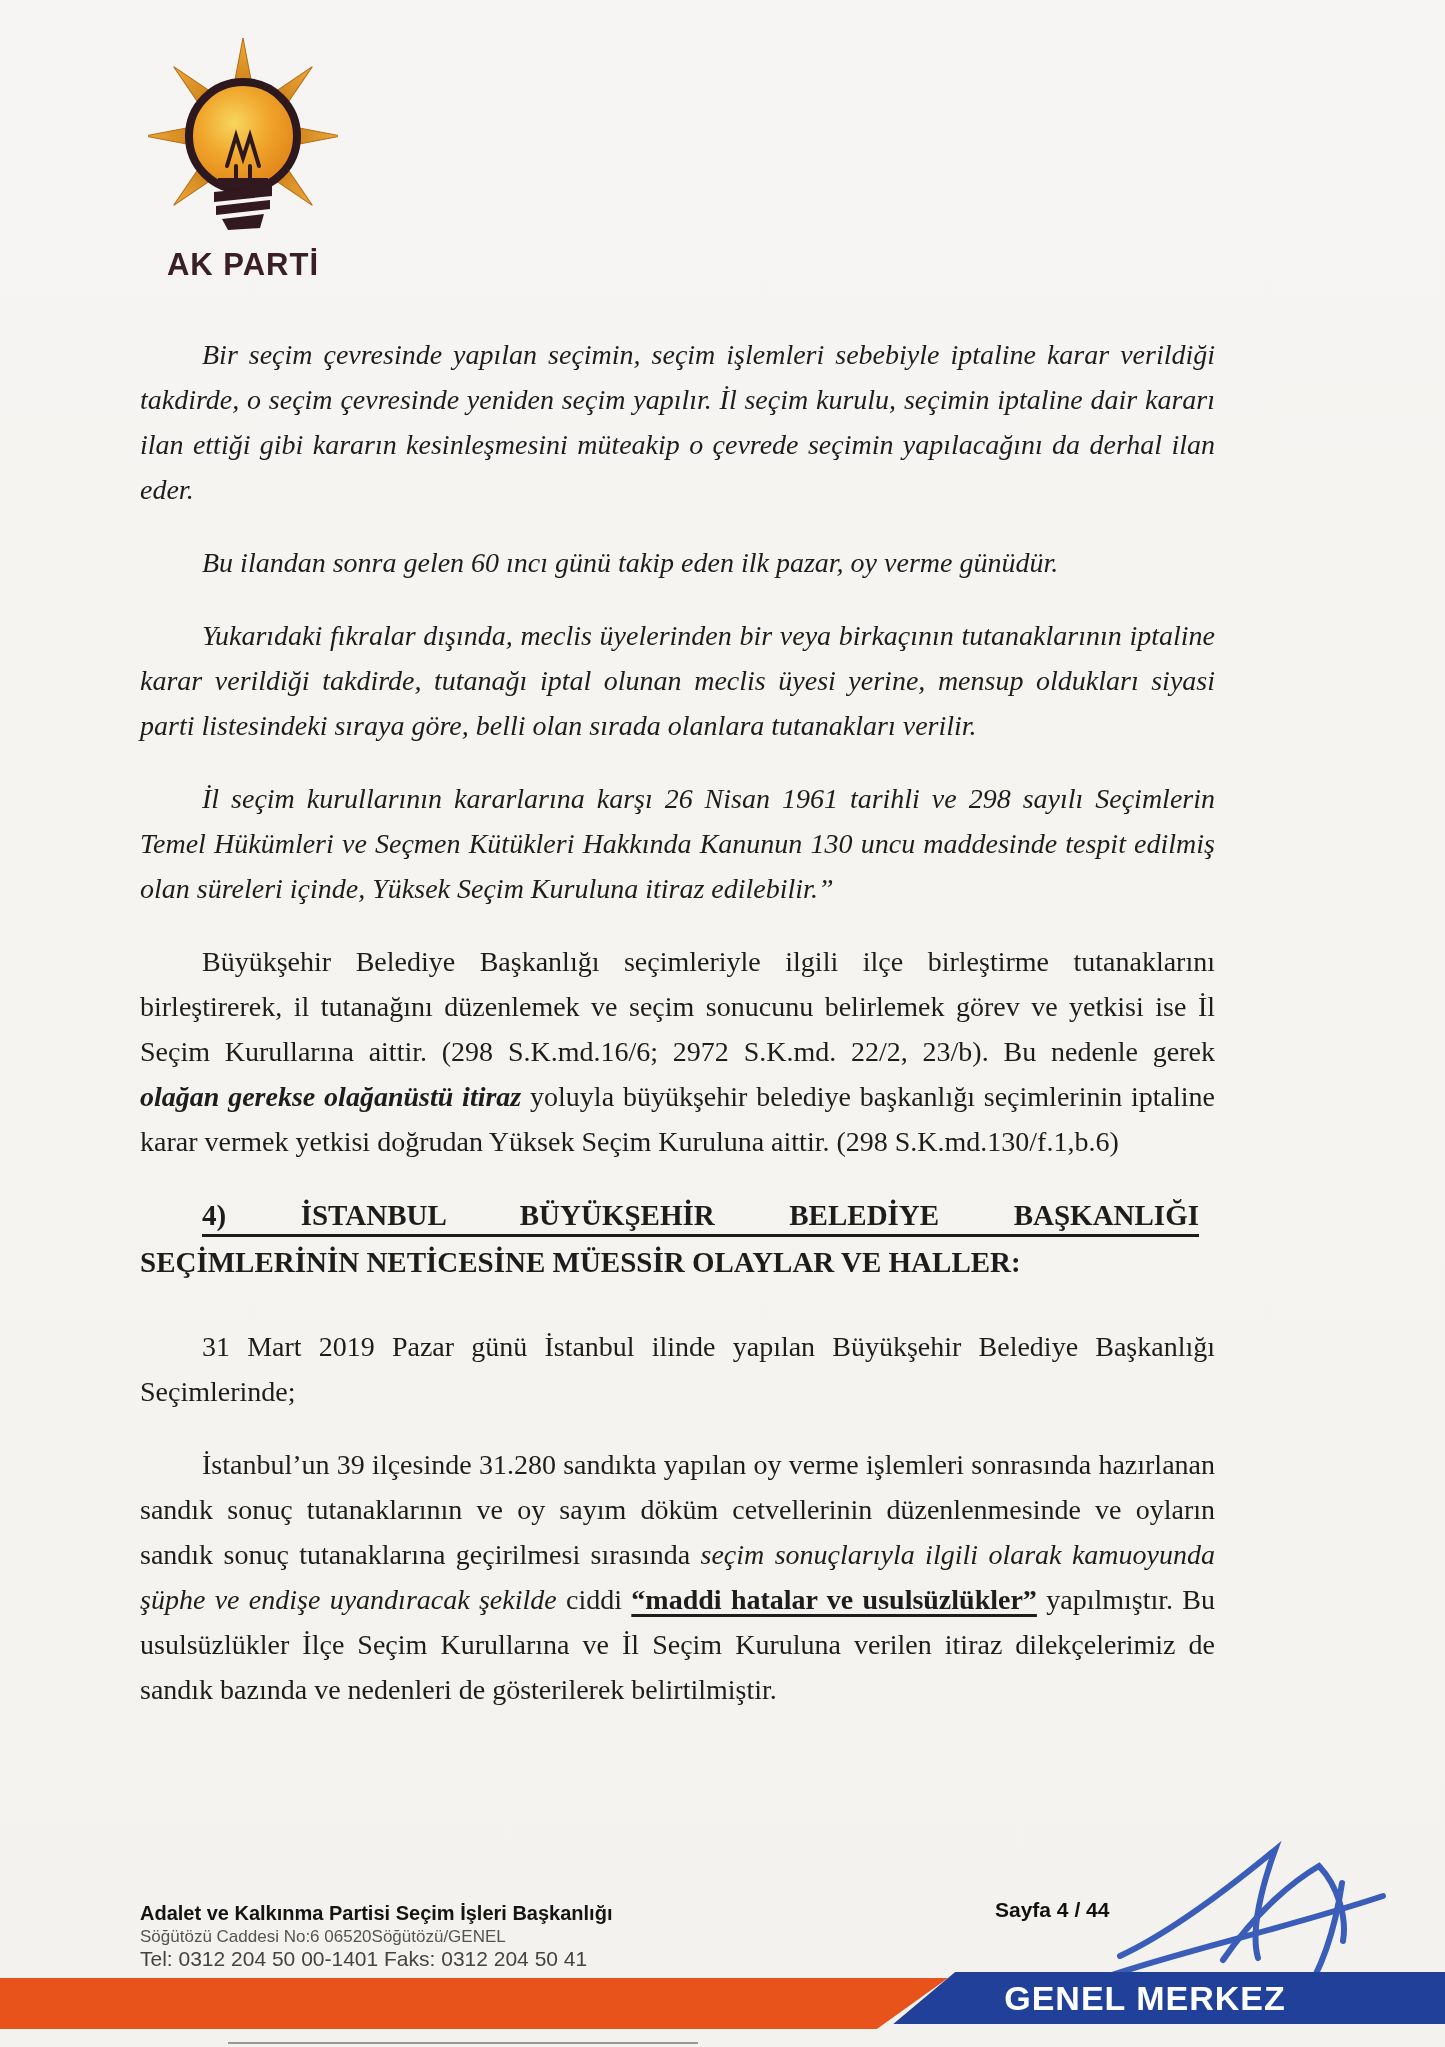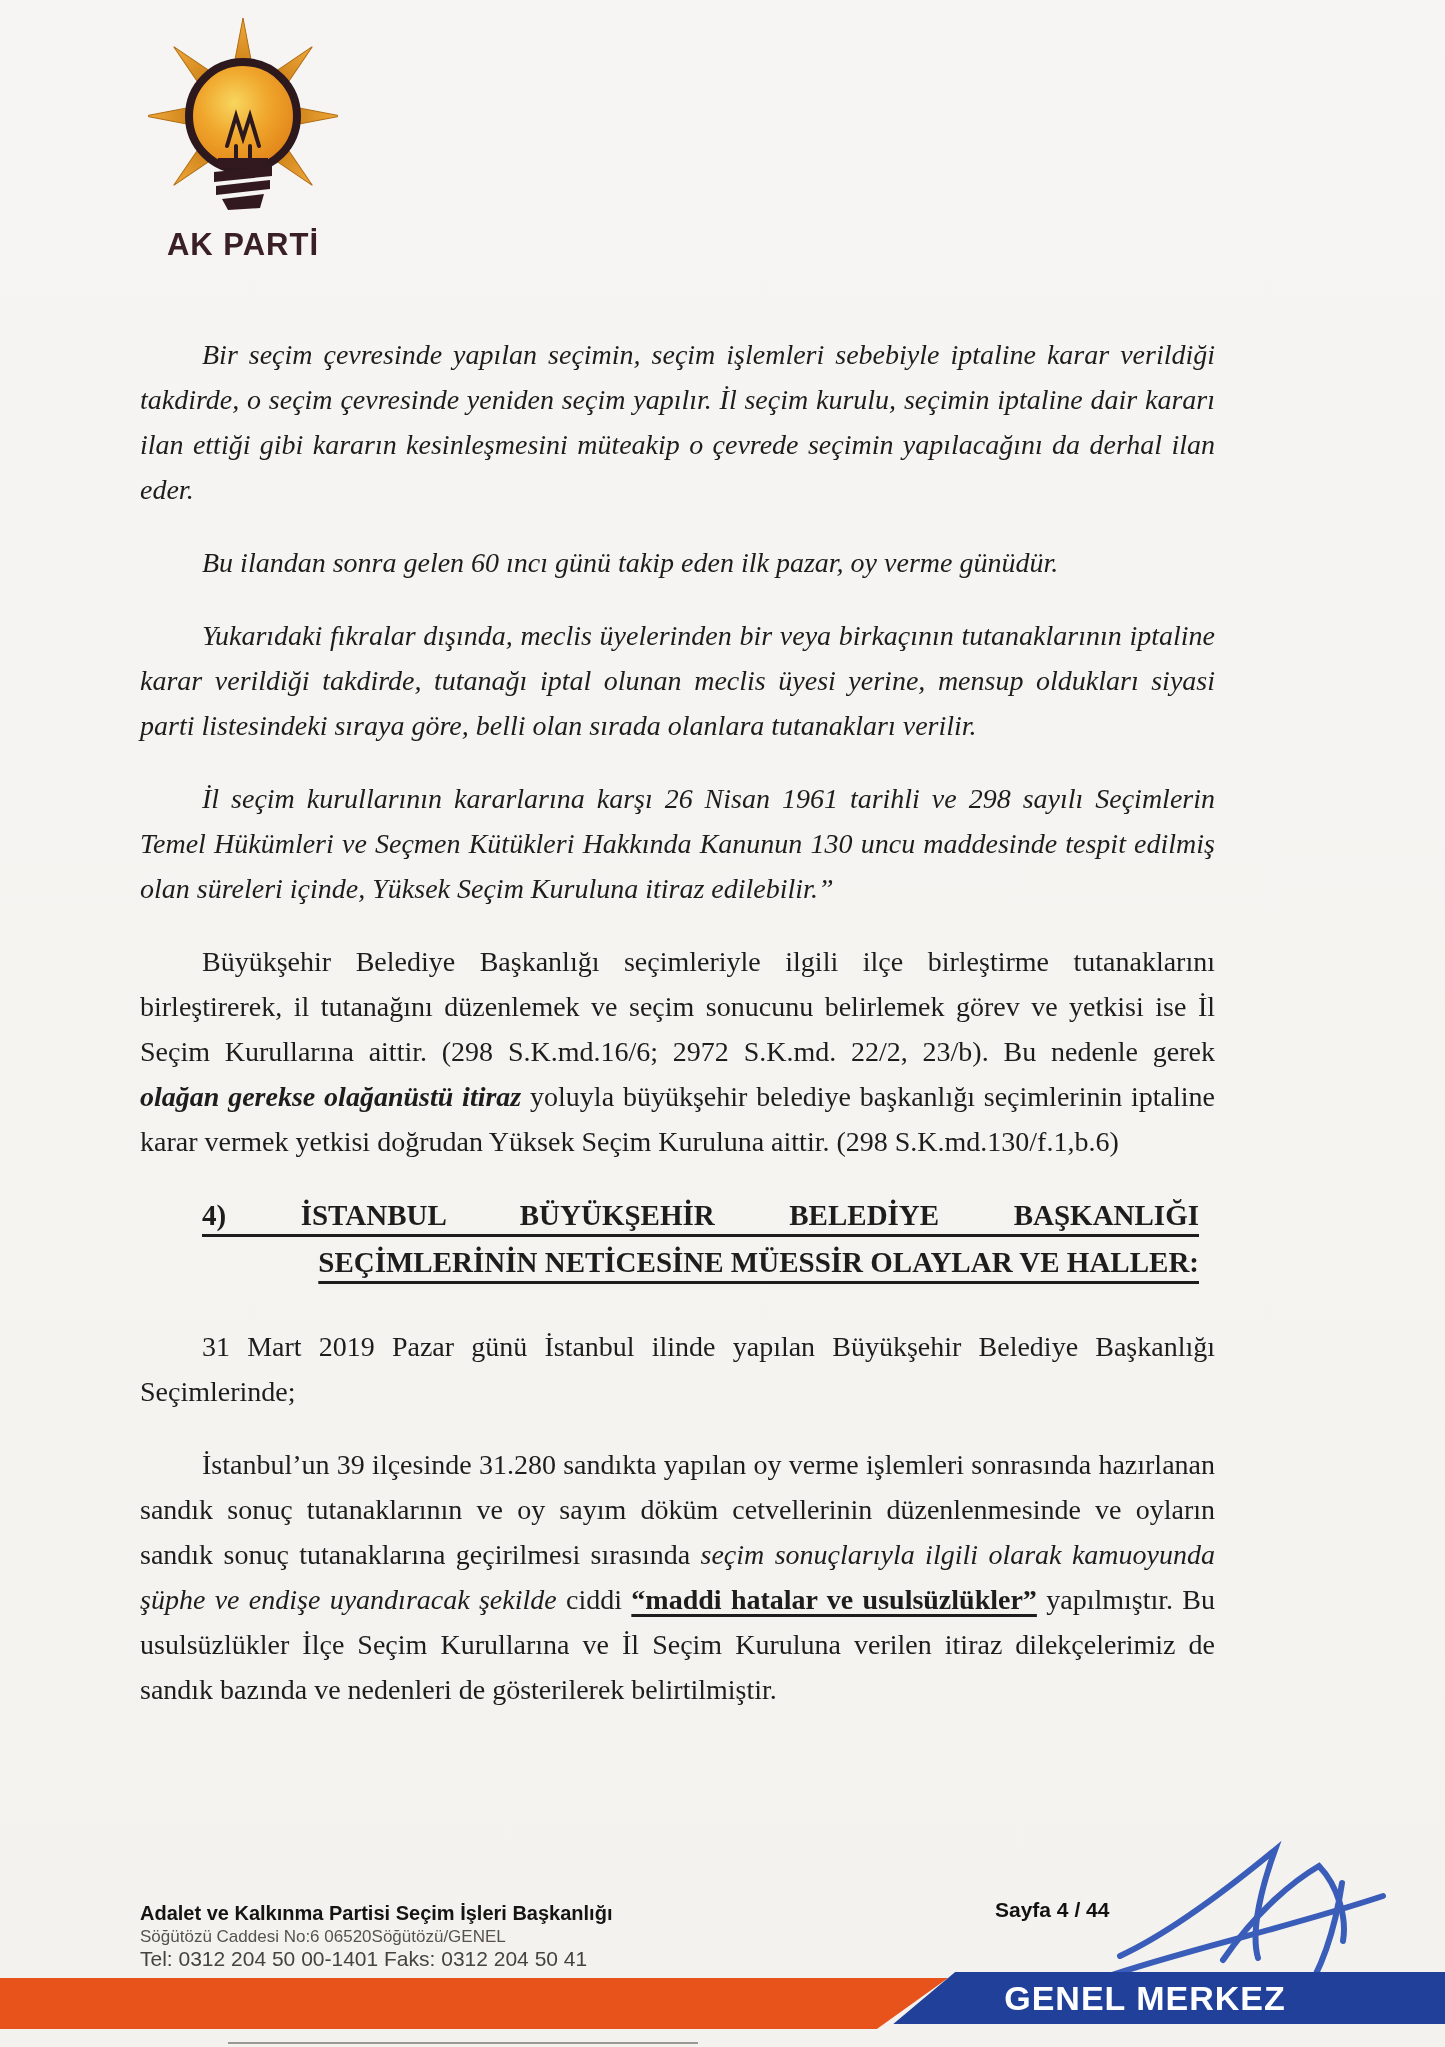--- a/index.html
+++ b/index.html
@@ -8,21 +8,21 @@
     position: relative;
     width: 1445px; height: 2047px;
     margin: 0 auto;
     background: linear-gradient(#f6f5f3, #f3f2ee);
     overflow: hidden;
     font-family: "Liberation Serif", "DejaVu Serif", serif;
     color: #1d1d1d;
   }
 
   
-  .logo { position:absolute; left:148px; top:16px; width:190px; text-align:center; }
+  .logo { position:absolute; left:148px; top:36px; width:190px; text-align:center; }
   .logo-text {
     margin-top: 2px;
     font-family: "Liberation Sans", sans-serif;
     font-weight: bold; font-size: 31px; letter-spacing: 1px;
     color: #3a2026;
   }
 
   
   .doc-body {
     position:absolute; left:140px; top:332px; width:1075px;
@@ -39,22 +39,22 @@
     text-decoration-thickness: 3px;
     text-underline-offset: 5px;
   }
   .heading { font-weight: bold; line-height: 47px; font-size: 29px; margin: 0 16px 38px 0; }
   .heading .hl1 {
     padding-left: 62px;
     text-align: justify; text-align-last: justify;
     text-decoration: underline; text-decoration-thickness: 3px; text-underline-offset: 9px;
   }
   .heading .hl2 {
-    text-align: right;
-    text-decoration: underline; text-decoration-thickness: 3px; text-underline-offset: 9px;
+    text-align: left;
+    text-decoration-thickness: 3px; text-underline-offset: 9px;
   }
 
   
   .footer-left { position:absolute; left:140px; top:1900px; font-family:"Liberation Sans", sans-serif; }
   .footer-dept { font-weight:bold; font-size:20px; line-height:26px; color:#141414; }
   .footer-addr { font-size:17px; line-height:22px; color:#55534f; }
   .footer-tel  { font-size:21px; line-height:22px; color:#454340; }
   .page-label {
     position:absolute; left:995px; top:1898px;
     font-family:"Liberation Sans", sans-serif; font-weight:bold; font-size:21px; color:#111;

